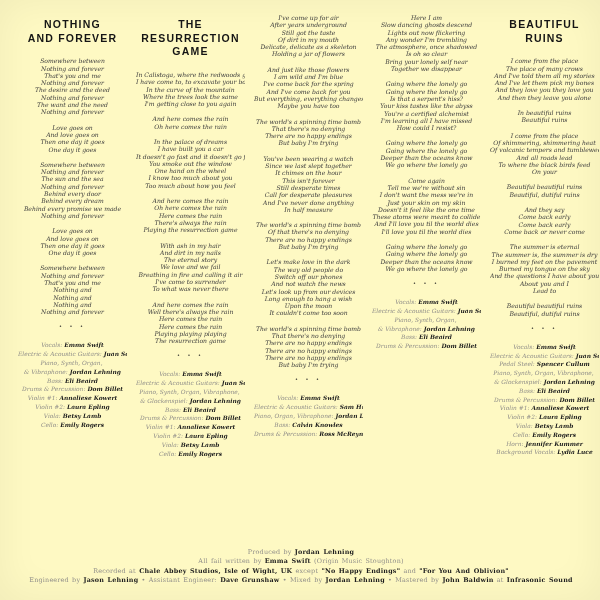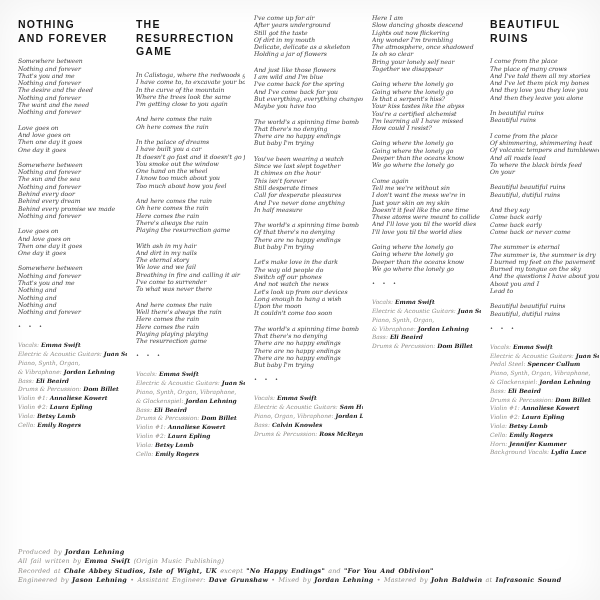--- a/index.html
+++ b/index.html
@@ -1,23 +1,24 @@
 <!DOCTYPE html>
 <html><head>
 <meta charset="utf-8">
 <style>
   html,body{margin:0;padding:0;background:#d8d7d2;}
   .sheet{
     width:600px;height:600px;box-sizing:border-box;
-    margin:0 auto;background:#ffffff;
+    margin:0 auto;background:#fef9c3;
     padding:14px 16px 10px 18px;
     display:flex;flex-direction:column;
     font-family:"DejaVu Serif", serif;
     overflow:hidden;
     box-shadow:inset 0 0 40px rgba(0,0,0,0.06);
+    text-align:center;
   }
   .columns{display:flex;flex:1;gap:9px;}
   .column{width:109px;flex:0 0 109px;overflow:hidden;}
   .title{
     font-family:"Liberation Sans", sans-serif;
     font-weight:bold;font-size:10.5px;line-height:1.3;
     letter-spacing:1.2px;color:#151515;
     white-space:pre-line;margin:4px 0 12px 0;
   }
   .stanza{margin:0 0 8px 0;}
@@ -31,21 +32,21 @@
   }
   .credits{margin-top:2px;}
   .credit{font-size:5.9px;line-height:8.8px;white-space:nowrap;}
   .lab{font-style:italic;color:#8f8d88;margin-right:2px;}
   .nam{font-style:italic;font-weight:bold;color:#1d1d1d;}
   .footer{margin-top:10px;padding-bottom:4px;}
   .fline{
     font-size:6.4px;line-height:9.6px;white-space:nowrap;
     letter-spacing:0.2px;word-spacing:1px;
   }
-  .fseg{font-style:italic;color:#8f8d88;}
+  .fseg{color:#8f8d88;}
   .fseg.b{font-weight:bold;color:#1d1d1d;}
 </style>
 </head>
 <body>
 
 <div class="sheet">
   <div class="columns" id="columns">
       <div class="column">
         <div class="title">NOTHING
 AND FOREVER</div>
@@ -341,17 +342,17 @@
           <div class="credit"><span class="lab">Violin #2:</span><span class="nam">Laura Epling</span></div>
           <div class="credit"><span class="lab">Viola:</span><span class="nam">Betsy Lamb</span></div>
           <div class="credit"><span class="lab">Cello:</span><span class="nam">Emily Rogers</span></div>
           <div class="credit"><span class="lab">Horn:</span><span class="nam">Jennifer Kummer</span></div>
           <div class="credit"><span class="lab">Background Vocals:</span><span class="nam">Lydia Luce</span></div>
         </div>
       </div>
     </div>
   <div class="footer" id="footer">
       <div class="fline"><span class="fseg">Produced by </span><span class="fseg b">Jordan Lehning</span></div>
-      <div class="fline"><span class="fseg">All fail written by </span><span class="fseg b">Emma Swift</span><span class="fseg"> (Origin Music Publishing)</span></div>
+      <div class="fline"><span class="fseg">All fail written by </span><span class="fseg b">Emma Swift</span><span class="fseg"> (Origin Music Stoughton)</span></div>
       <div class="fline"><span class="fseg">Recorded at </span><span class="fseg b">Chale Abbey Studios, Isle of Wight, UK</span><span class="fseg"> except </span><span class="fseg b">"No Happy Endings"</span><span class="fseg"> and </span><span class="fseg b">"For You And Oblivion"</span></div>
       <div class="fline"><span class="fseg">Engineered by </span><span class="fseg b">Jason Lehning</span><span class="fseg">  •  Assistant Engineer: </span><span class="fseg b">Dave Grunshaw</span><span class="fseg">  •  Mixed by </span><span class="fseg b">Jordan Lehning</span><span class="fseg">  •  Mastered by </span><span class="fseg b">John Baldwin</span><span class="fseg"> at </span><span class="fseg b">Infrasonic Sound</span></div>
     </div>
 </div>
 
 </body></html>

